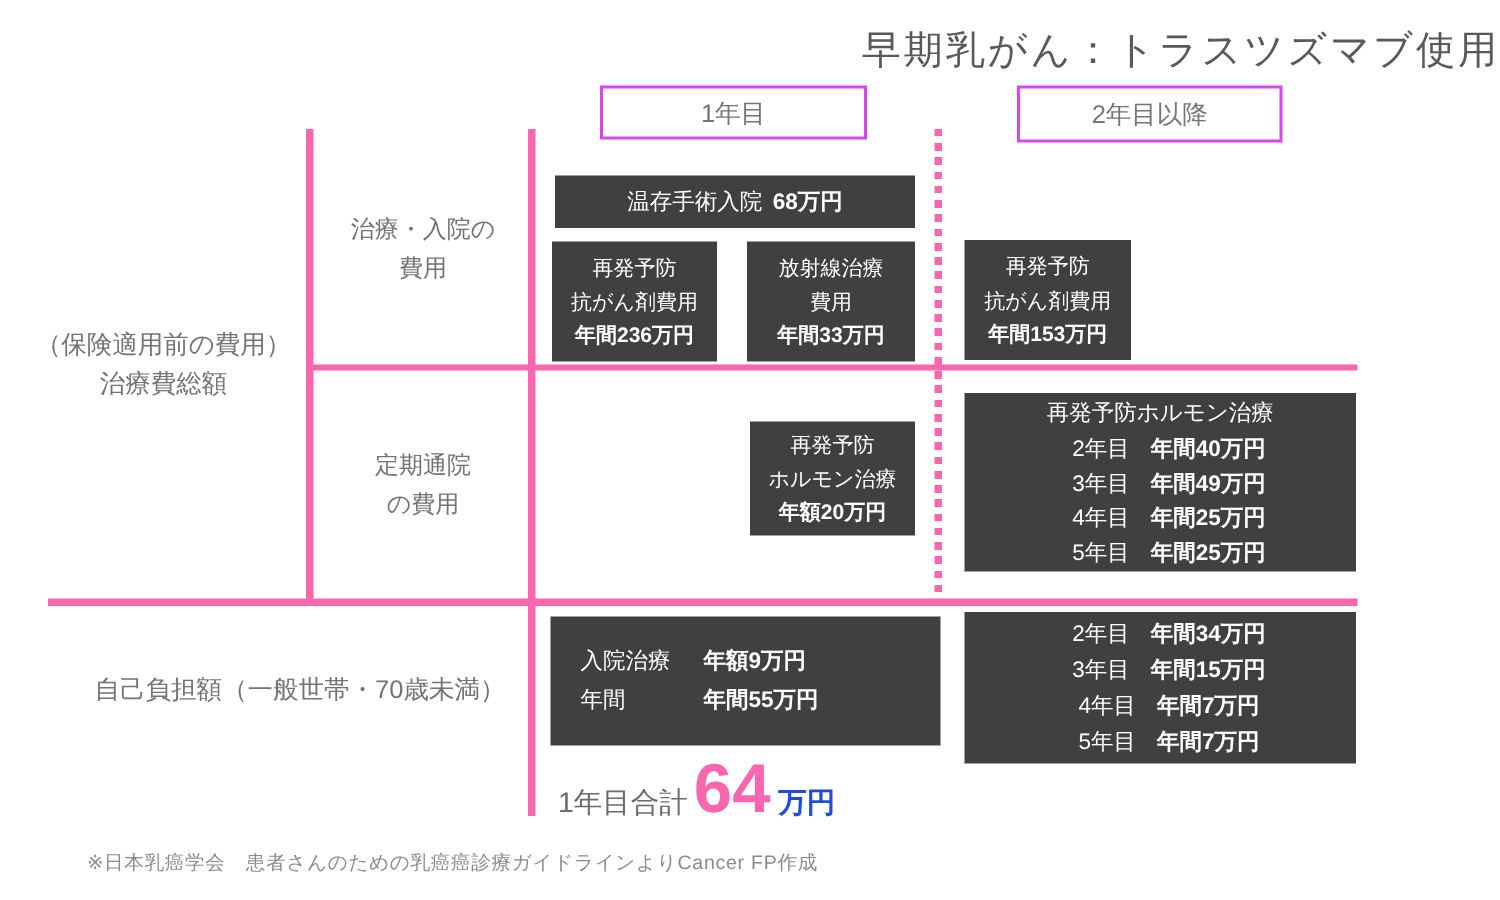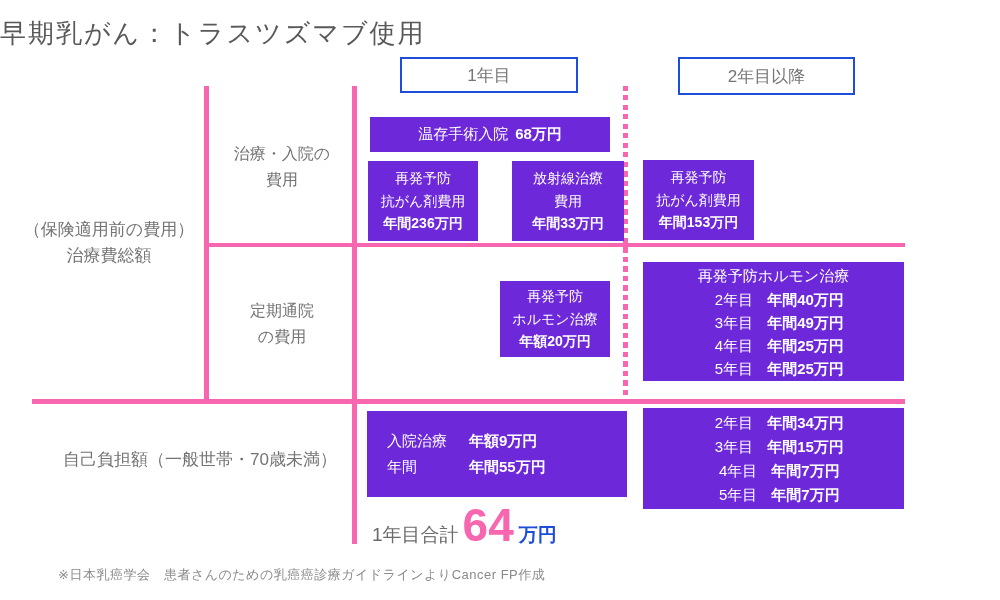--- a/index.html
+++ b/index.html
@@ -4,26 +4,26 @@
 <style>
   * { box-sizing: border-box; margin: 0; padding: 0; }
   body { background: #fff; font-family: "Liberation Sans", "DejaVu Sans", sans-serif; }
   .canvas {
     position: relative; width: 1000px; height: 600px;
     background: #ffffff; overflow: hidden;
   }
   
   .title {
     position: absolute; top: 16px; left: 0; width: 100%;
-    text-align: left; font-size: 26px; letter-spacing: 2px;
+    text-align: right; font-size: 26px; letter-spacing: 2px;
     color: #595959; font-weight: 500;
   }
   
   .hdr-box {
-    position: absolute; background: #fff; border: 2px solid #1d4ed8;
+    position: absolute; background: #fff; border: 2px solid #d946ef;
     color: #757575; font-size: 17px;
     display: flex; align-items: center; justify-content: center;
   }
   #hdr-year1 { left: 400px; top: 57px; width: 178px; height: 36px; }
   #hdr-year2 { left: 678px; top: 57px; width: 177px; height: 38px; }
   
   .line { position: absolute; background: #f766ae; }
   #vline-a { left: 204px; top: 86px; width: 5px; height: 316px; }
   #vline-b { left: 352px; top: 86px; width: 5px; height: 458px; }
   #vline-dotted {
@@ -33,28 +33,28 @@
   #hline-mid { left: 204px; top: 243px; width: 701px; height: 4px; }
   #hline-low { left: 32px; top: 399px; width: 873px; height: 5px; }
   
   .glabel { position: absolute; color: #737373; text-align: center; }
   #lbl-total { left: 13px; top: 217px; width: 192px; font-size: 17px; line-height: 1.55; }
   #lbl-row1 { left: 218px; top: 141px; width: 128px; font-size: 16px; line-height: 1.65; }
   #lbl-row2 { left: 218px; top: 298px; width: 128px; font-size: 16px; line-height: 1.65; }
   #lbl-selfpay { left: 40px; top: 448px; width: 320px; font-size: 17px; }
   
   .pinkbox {
-    position: absolute; background: #6d28d9; color: #ffffff;
+    position: absolute; background: #404040; color: #ffffff;
     display: flex; flex-direction: column; align-items: center; justify-content: center;
     text-align: center;
   }
   .pinkbox .bold { font-weight: 700; }
   #box-surgery { left: 370px; top: 117px; width: 240px; height: 35px; flex-direction: row; gap: 7px; font-size: 15px; }
   #box-chemo1    { left: 368px; top: 161px; width: 110px; height: 80px; font-size: 14px; line-height: 1.6; }
-  #box-radiation { left: 512px; top: 161px; width: 112px; height: 80px; font-size: 14px; line-height: 1.6; }
+  #box-radiation { left: 498px; top: 161px; width: 112px; height: 80px; font-size: 14px; line-height: 1.6; }
   #box-chemo2    { left: 643px; top: 160px; width: 111px; height: 80px; font-size: 14px; line-height: 1.6; }
   #box-hormone1  { left: 500px; top: 281px; width: 110px; height: 76px; font-size: 14px; line-height: 1.6; }
   #box-hormone2  { left: 643px; top: 262px; width: 261px; height: 119px; font-size: 15px; }
   #box-selfpay1  { left: 367px; top: 411px; width: 260px; height: 86px; font-size: 15px; align-items: flex-start; }
   #box-selfpay2  { left: 643px; top: 408px; width: 261px; height: 101px; font-size: 15px; }
   .yrow { display: grid; grid-template-columns: 50px auto; column-gap: 14px; line-height: 23px; }
   .yrow .yr { text-align: right; }
   .yrow .val { text-align: left; font-weight: 700; }
   #box-hormone2 .boxtitle { line-height: 25px; }
   #box-selfpay2 .yrow { line-height: 24px; }

